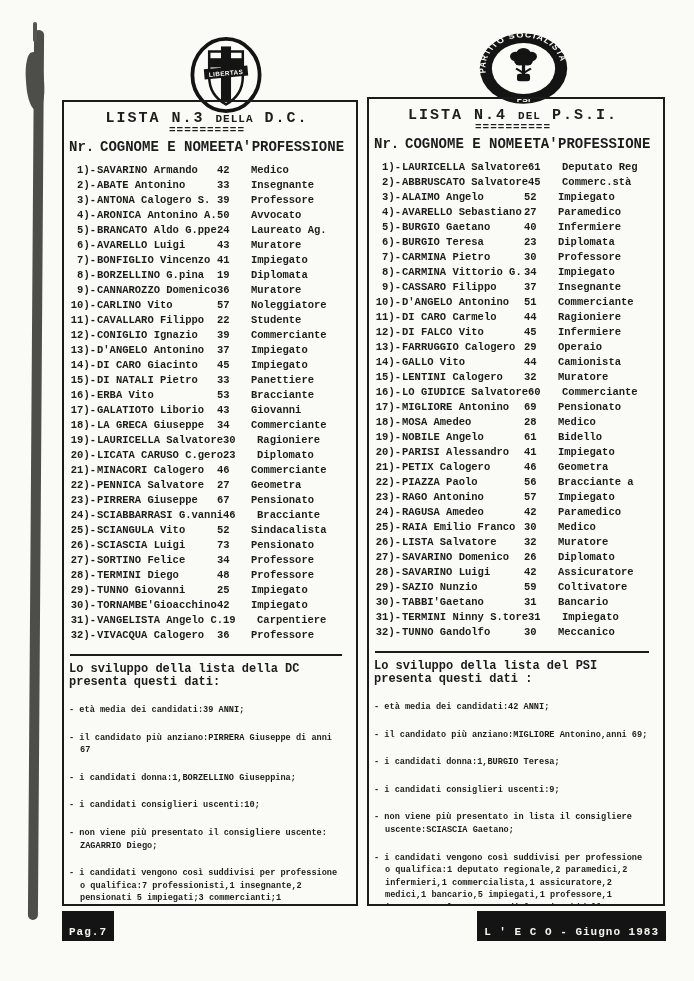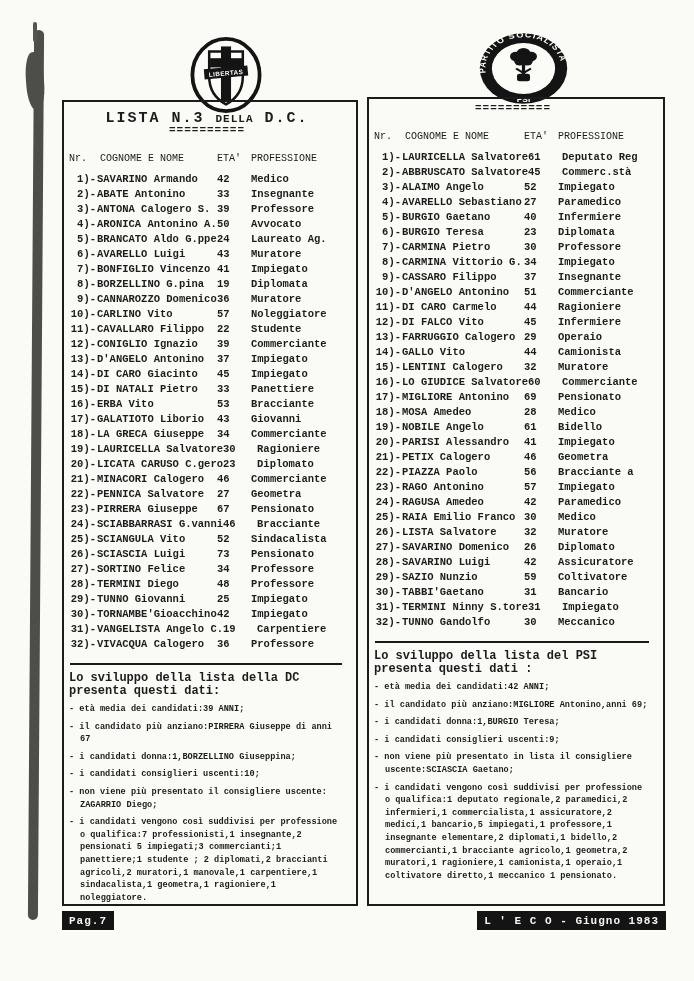--- a/index.html
+++ b/index.html
@@ -35,37 +35,37 @@
     overflow:hidden;
   }
   .box-left  { left:62px;  top:100px; width:296px; height:806px; }
   .box-right { left:367px; top:97px;  width:298px; height:809px; }
 
   .title { text-align:center; font-size:15px; font-weight:700; letter-spacing:2px; margin-top:2px; white-space:nowrap; }
   .title .small { font-size:11px; letter-spacing:1px; }
   .equals { text-align:center; font-size:11px; font-weight:700; letter-spacing:1px; margin-top:-3px; }
 
   .cols, .row { display:grid; grid-template-columns:27px 1fr 34px 94px; white-space:nowrap; }
-  .cols { font-weight:400; font-size:10px; margin-top:17px; }
+  .cols { font-weight:700; font-size:14px; margin-top:3px; }
   .cols .c-name { padding-left:4px; }
   .rows { margin-top:8px; font-size:10.5px; font-weight:700; }
   .row { line-height:15px; }
   .f-num { text-align:right; }
   .f-name { padding-left:1px; }
 
   .sep { border-top:2px solid #1b1b1b; margin:11px 3px 7px 1px; }
   .sum-title { font-size:12px; font-weight:700; line-height:13px; }
   .items .item {
     font-size:8.6px; font-weight:700; line-height:12.6px;
-    margin-top:5px; padding-left:11px; text-indent:-11px;
+    margin-top:15px; padding-left:11px; text-indent:-11px;
   }
 
   .badge {
     position:absolute; top:911px; background:#141414; color:#f4f4ee;
-    font-size:11px; font-weight:700; letter-spacing:1px; padding:4px 7px 3px 7px;
+    font-size:11px; font-weight:700; letter-spacing:1px; padding:15px 7px 3px 7px;
   }
   .footer-left { left:62px; }
   .footer-right { right:28px; }
 </style>
 </head>
 <body>
 
 <div class="page">
 
   <div class="scan-bar"></div>
@@ -319,20 +319,25 @@
         <div class="item">- età media dei candidati:39 ANNI;</div>
         <div class="item">- il candidato più anziano:PIRRERA Giuseppe di anni 67</div>
         <div class="item">- i candidati donna:1,BORZELLINO Giuseppina;</div>
         <div class="item">- i candidati consiglieri uscenti:10;</div>
         <div class="item">- non viene più presentato il consigliere uscente: ZAGARRIO Diego;</div>
         <div class="item">- i candidati vengono così suddivisi per professione o qualifica:7 professionisti,1 insegnante,2 pensionati 5 impiegati;3 commercianti;1 panettiere;1 studente ; 2 diplomati,2 braccianti agricoli,2 muratori,1 manovale,1 carpentiere,1 sindacalista,1 geometra,1 ragioniere,1 noleggiatore.</div>
       </div>
   </section>
 
   <section class="listbox box-right">
+    <div class="title">
+      <span>LISTA N.4</span>
+      <span class="small">DEL</span>
+      <span>P.S.I.</span>
+    </div>
     <div class="equals">==========</div>
     <div class="cols">
       <span class="c-num">Nr.</span>
       <span class="c-name">COGNOME E NOME</span>
       <span class="c-age">ETA'</span>
       <span class="c-job">PROFESSIONE</span>
     </div>
     <div class="rows">
         <div class="row">
           <span class="f-num">1)-</span>

